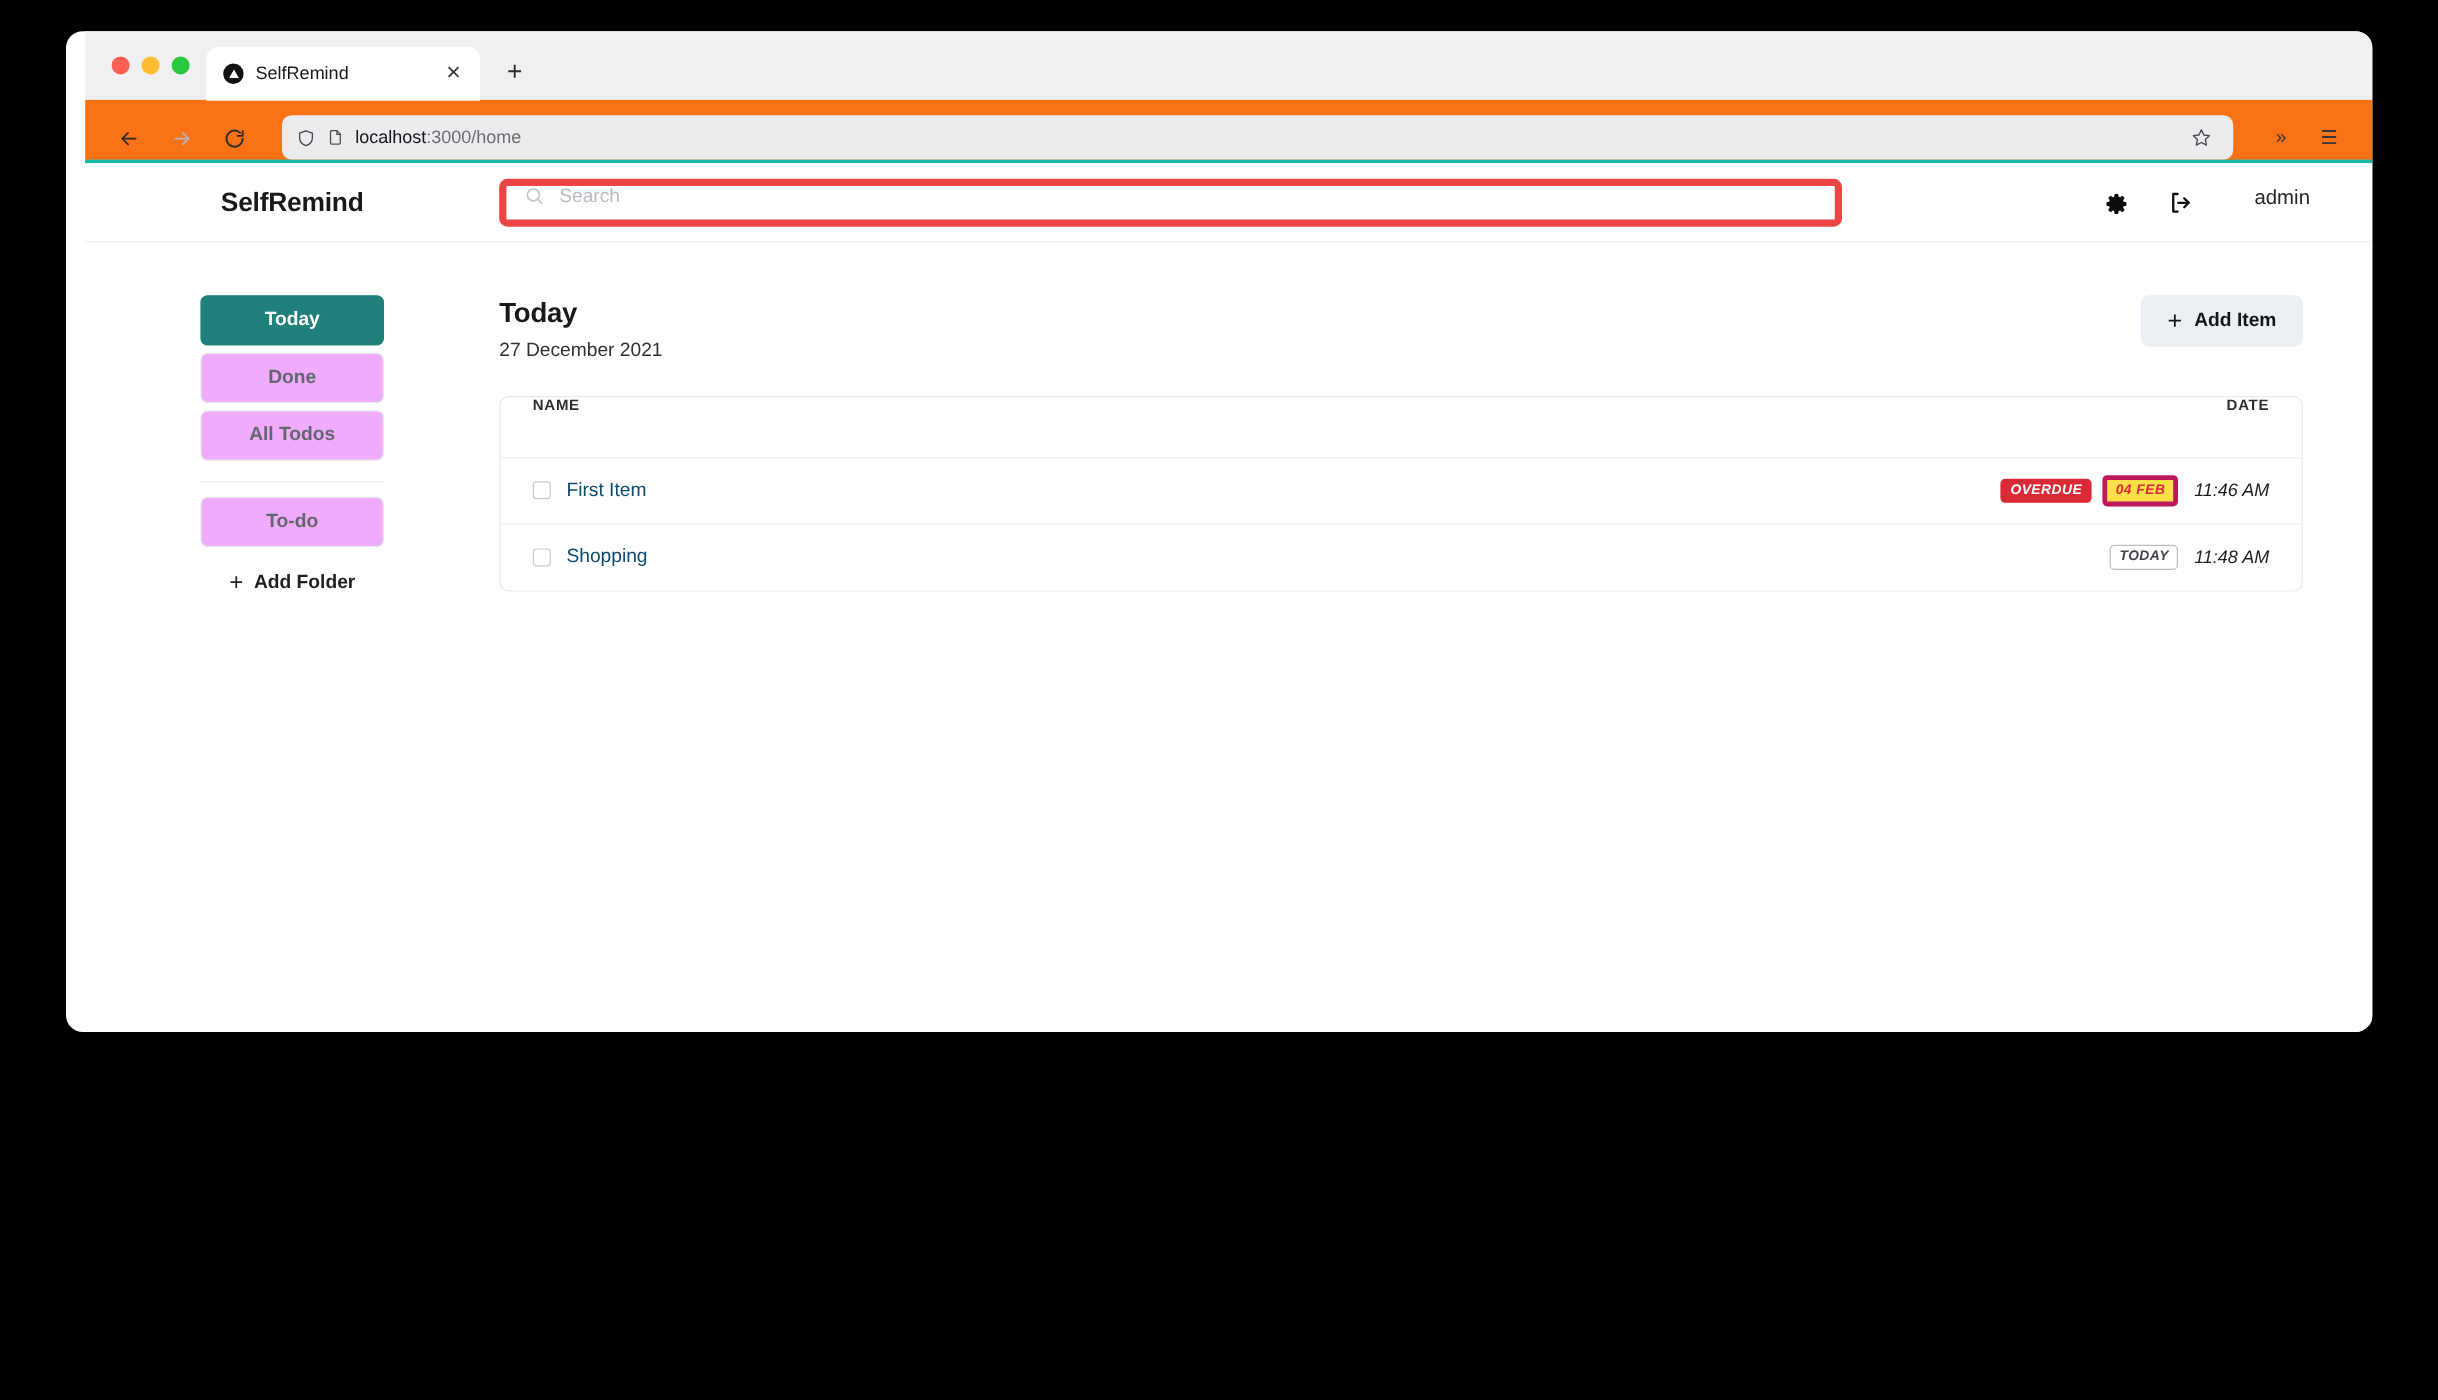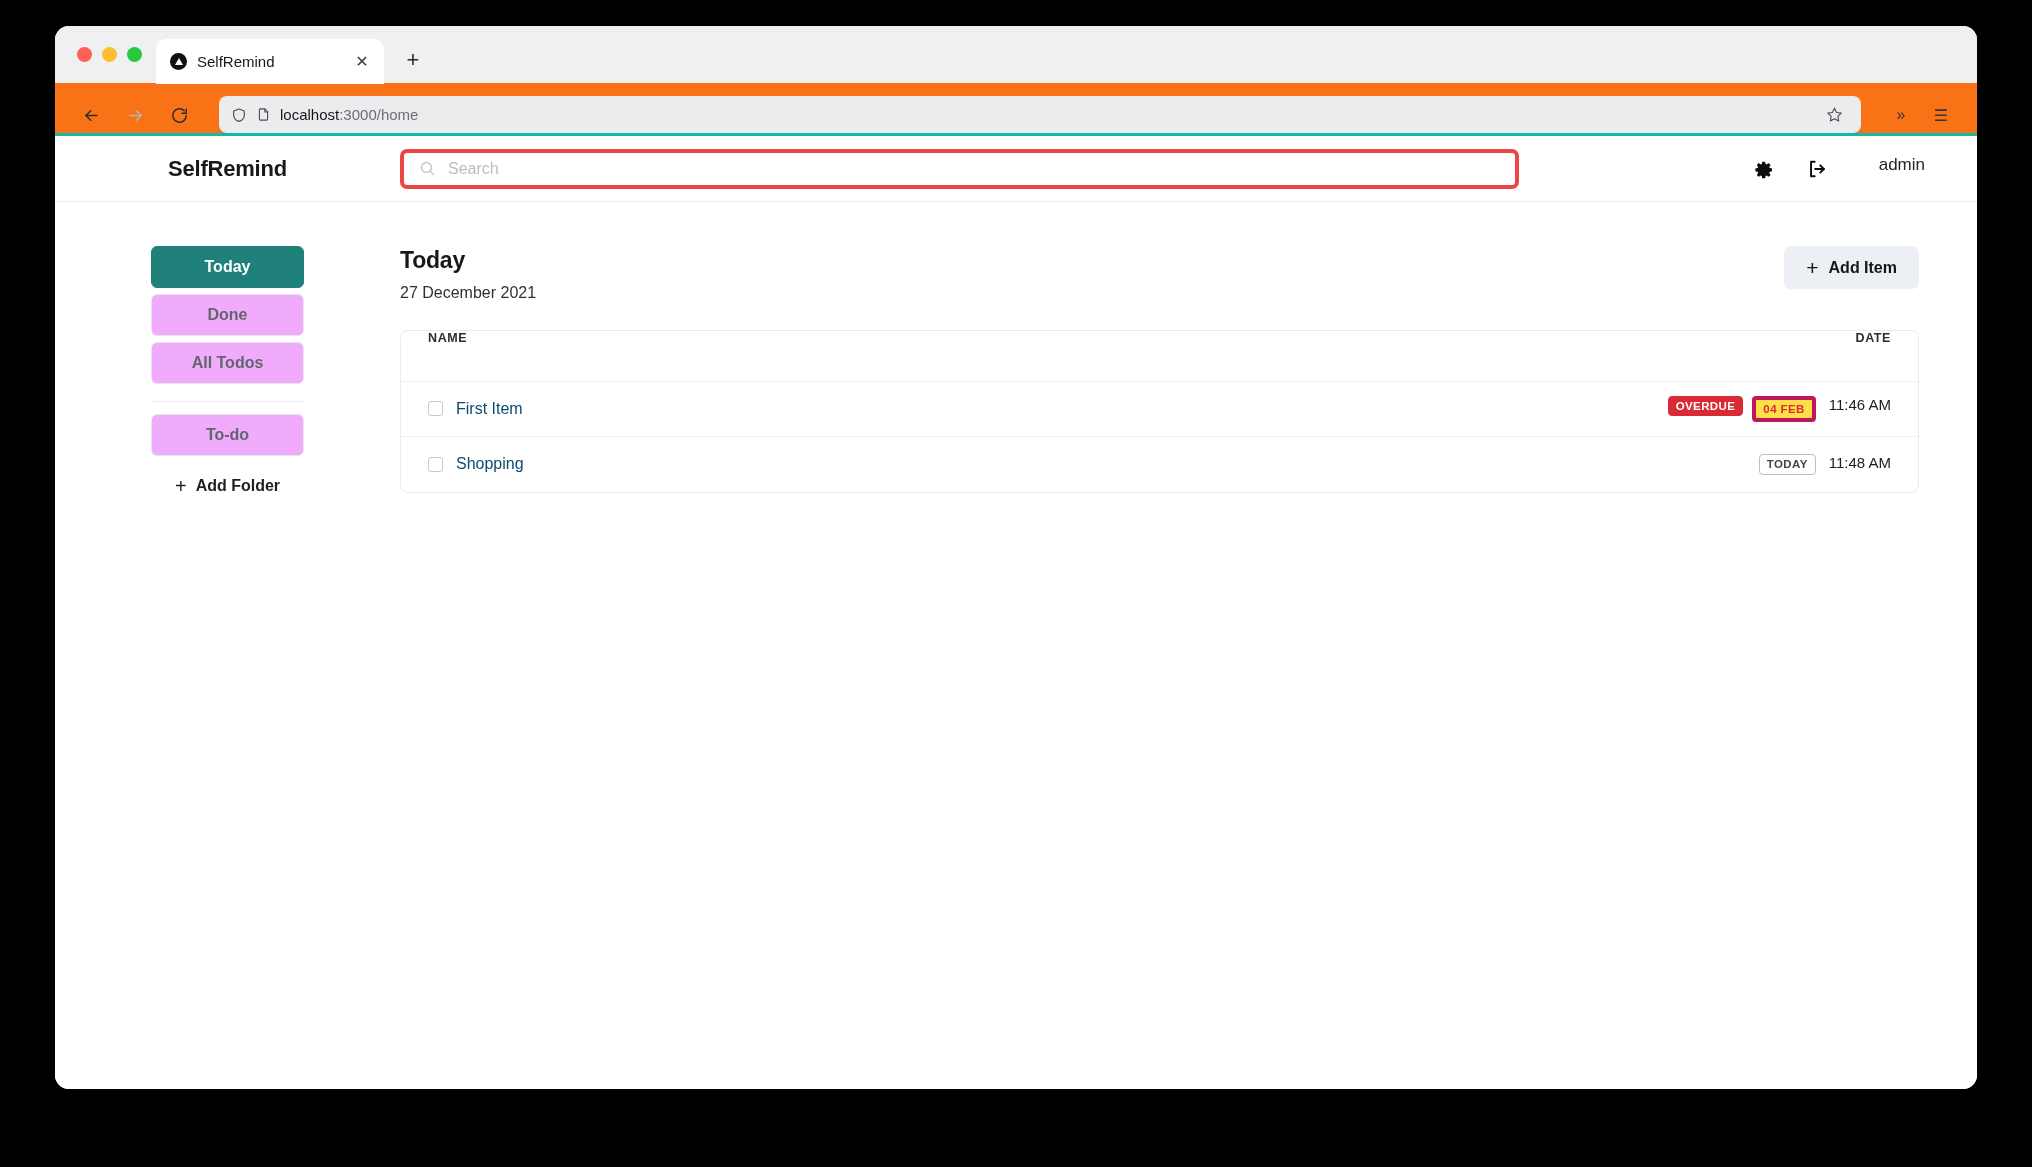--- a/index.html
+++ b/index.html
@@ -12,27 +12,28 @@
     font-family: "Liberation Sans", sans-serif;
     overflow: hidden;
   }
 
   
   .browser-window {
     position: absolute;
     left: 55px;
     top: 26px;
     width: 1922px;
-    height: 1063px;
+    height: 834px;
     background: #ffffff;
     border-radius: 14px;
     overflow: hidden;
     box-shadow: 0 10px 40px rgba(0,0,0,0.45);
     display: flex;
     flex-direction: column;
+    padding-left: 16px;
   }
 
   
   .tab-strip {
     height: 57px;
     background: #f0f0f2;
     display: flex;
     align-items: flex-end;
     padding-left: 14px;
     flex: none;
@@ -178,24 +179,24 @@
     text-align: center;
     font-size: 22px;
     font-weight: bold;
     color: #18191b;
     letter-spacing: -0.2px;
     flex: none;
   }
   .search-wrap {
     width: 1119px;
     height: 40px;
-    border: 4px solid #ef4444;
+    border: 6px solid #ef4444;
     border-radius: 7px;
     display: flex;
-    align-items: center;
+    align-items: flex-start;
     padding: 0 15px;
     gap: 12px;
     flex: none;
   }
   .search-icon { color: #c2c6cc; display: flex; align-items: center; flex: none; }
   .search-input {
     border: none;
     outline: none;
     font-family: "Liberation Sans", sans-serif;
     font-size: 16px;
@@ -360,22 +361,23 @@
     -webkit-appearance: none;
     margin: 0;
   }
   .item-name {
     font-size: 16px;
     color: #0c4a6e;
   }
   .row-right {
     margin-left: auto;
     display: flex;
-    align-items: flex-start;
+    align-items: center;
     gap: 9px;
+    font-style: italic;
   }
   .badge {
     font-size: 11.5px;
     font-weight: bold;
     letter-spacing: 0.4px;
     padding: 4px 7px 3px 7px;
     border-radius: 4px;
     line-height: 1;
     white-space: nowrap;
   }

